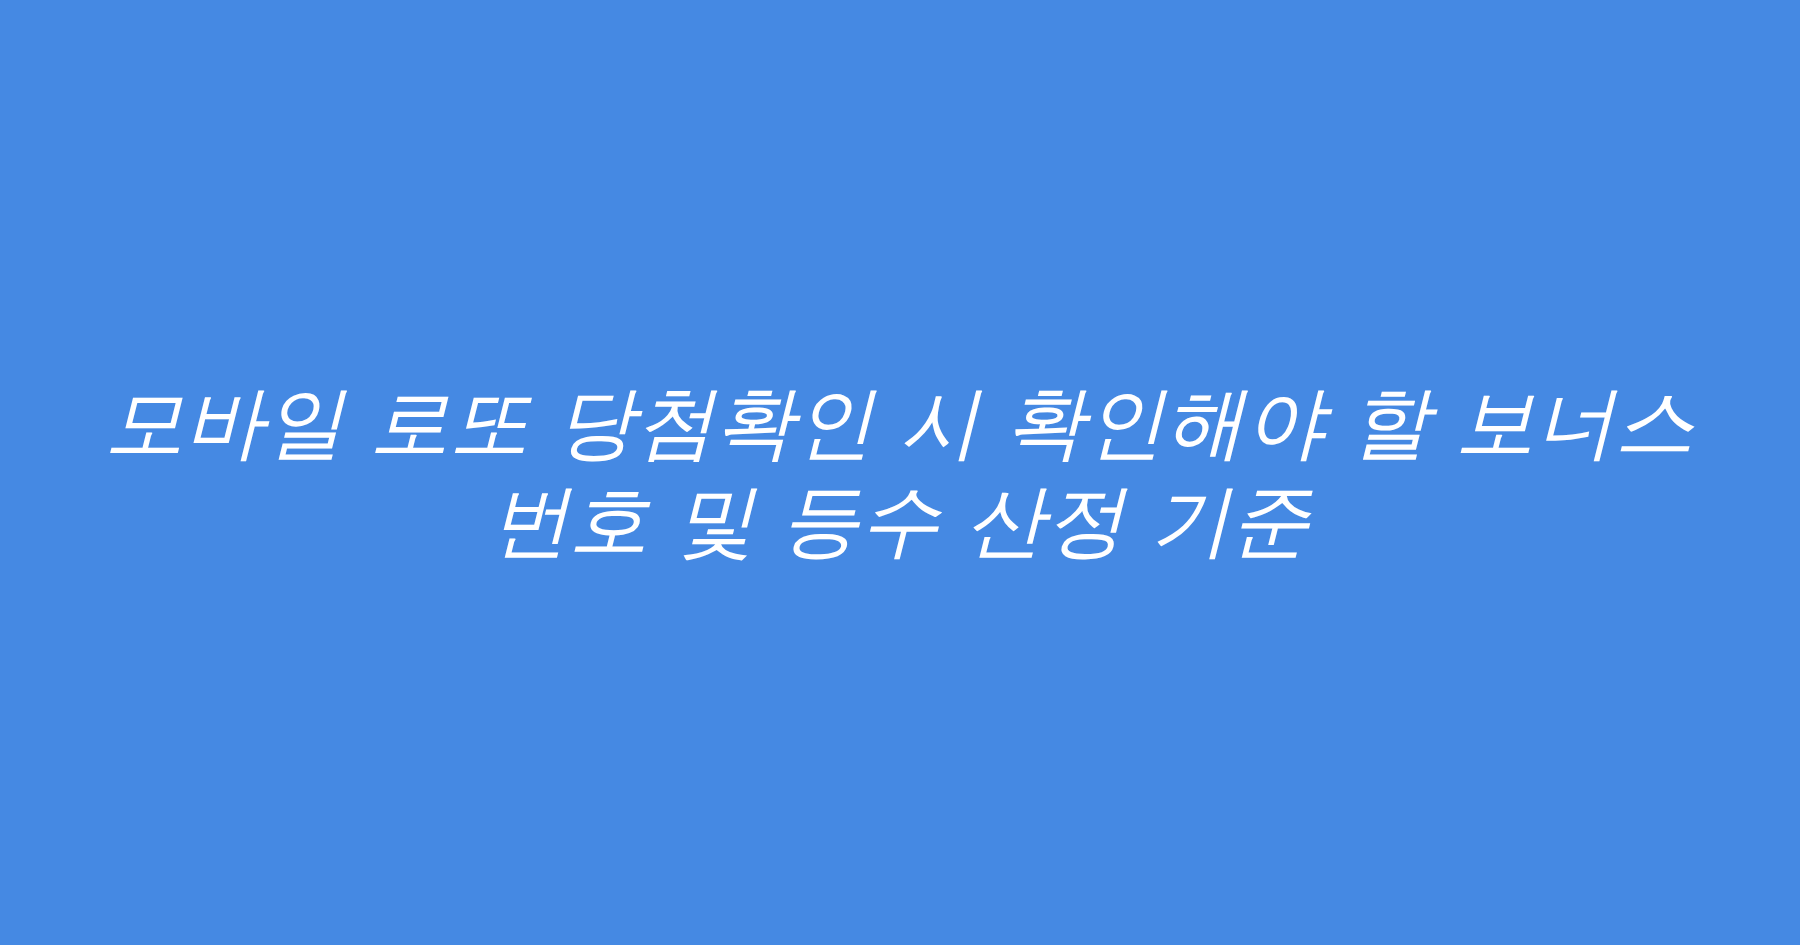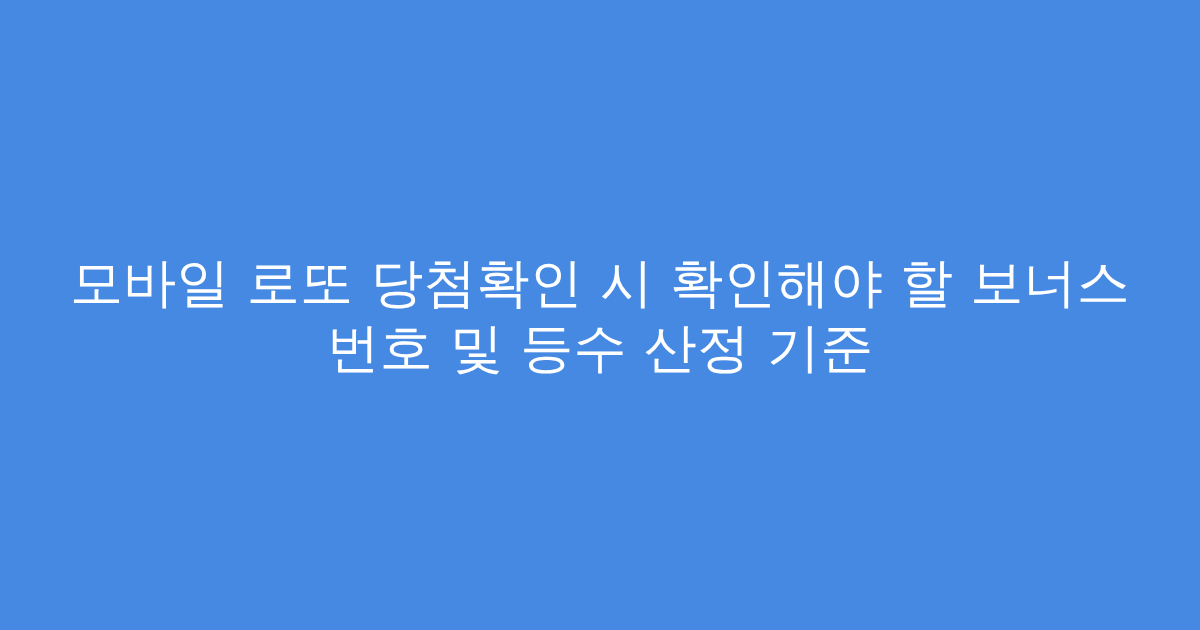--- a/index.html
+++ b/index.html
@@ -25,20 +25,21 @@
     align-items: center;
     justify-content: center;
     overflow: hidden;
   }
 
   .title-block {
     width: 1090px;
     margin: 1px;
     padding: 0;
     text-align: center;
+    font-style: italic;
   }
 
   .og-title {
     margin: 0;
     padding: 0;
     color: #ffffff;
     font-family: "DejaVu Sans", "Liberation Sans", sans-serif;
     font-size: 53px;
     font-weight: 400;
     line-height: 65px;

